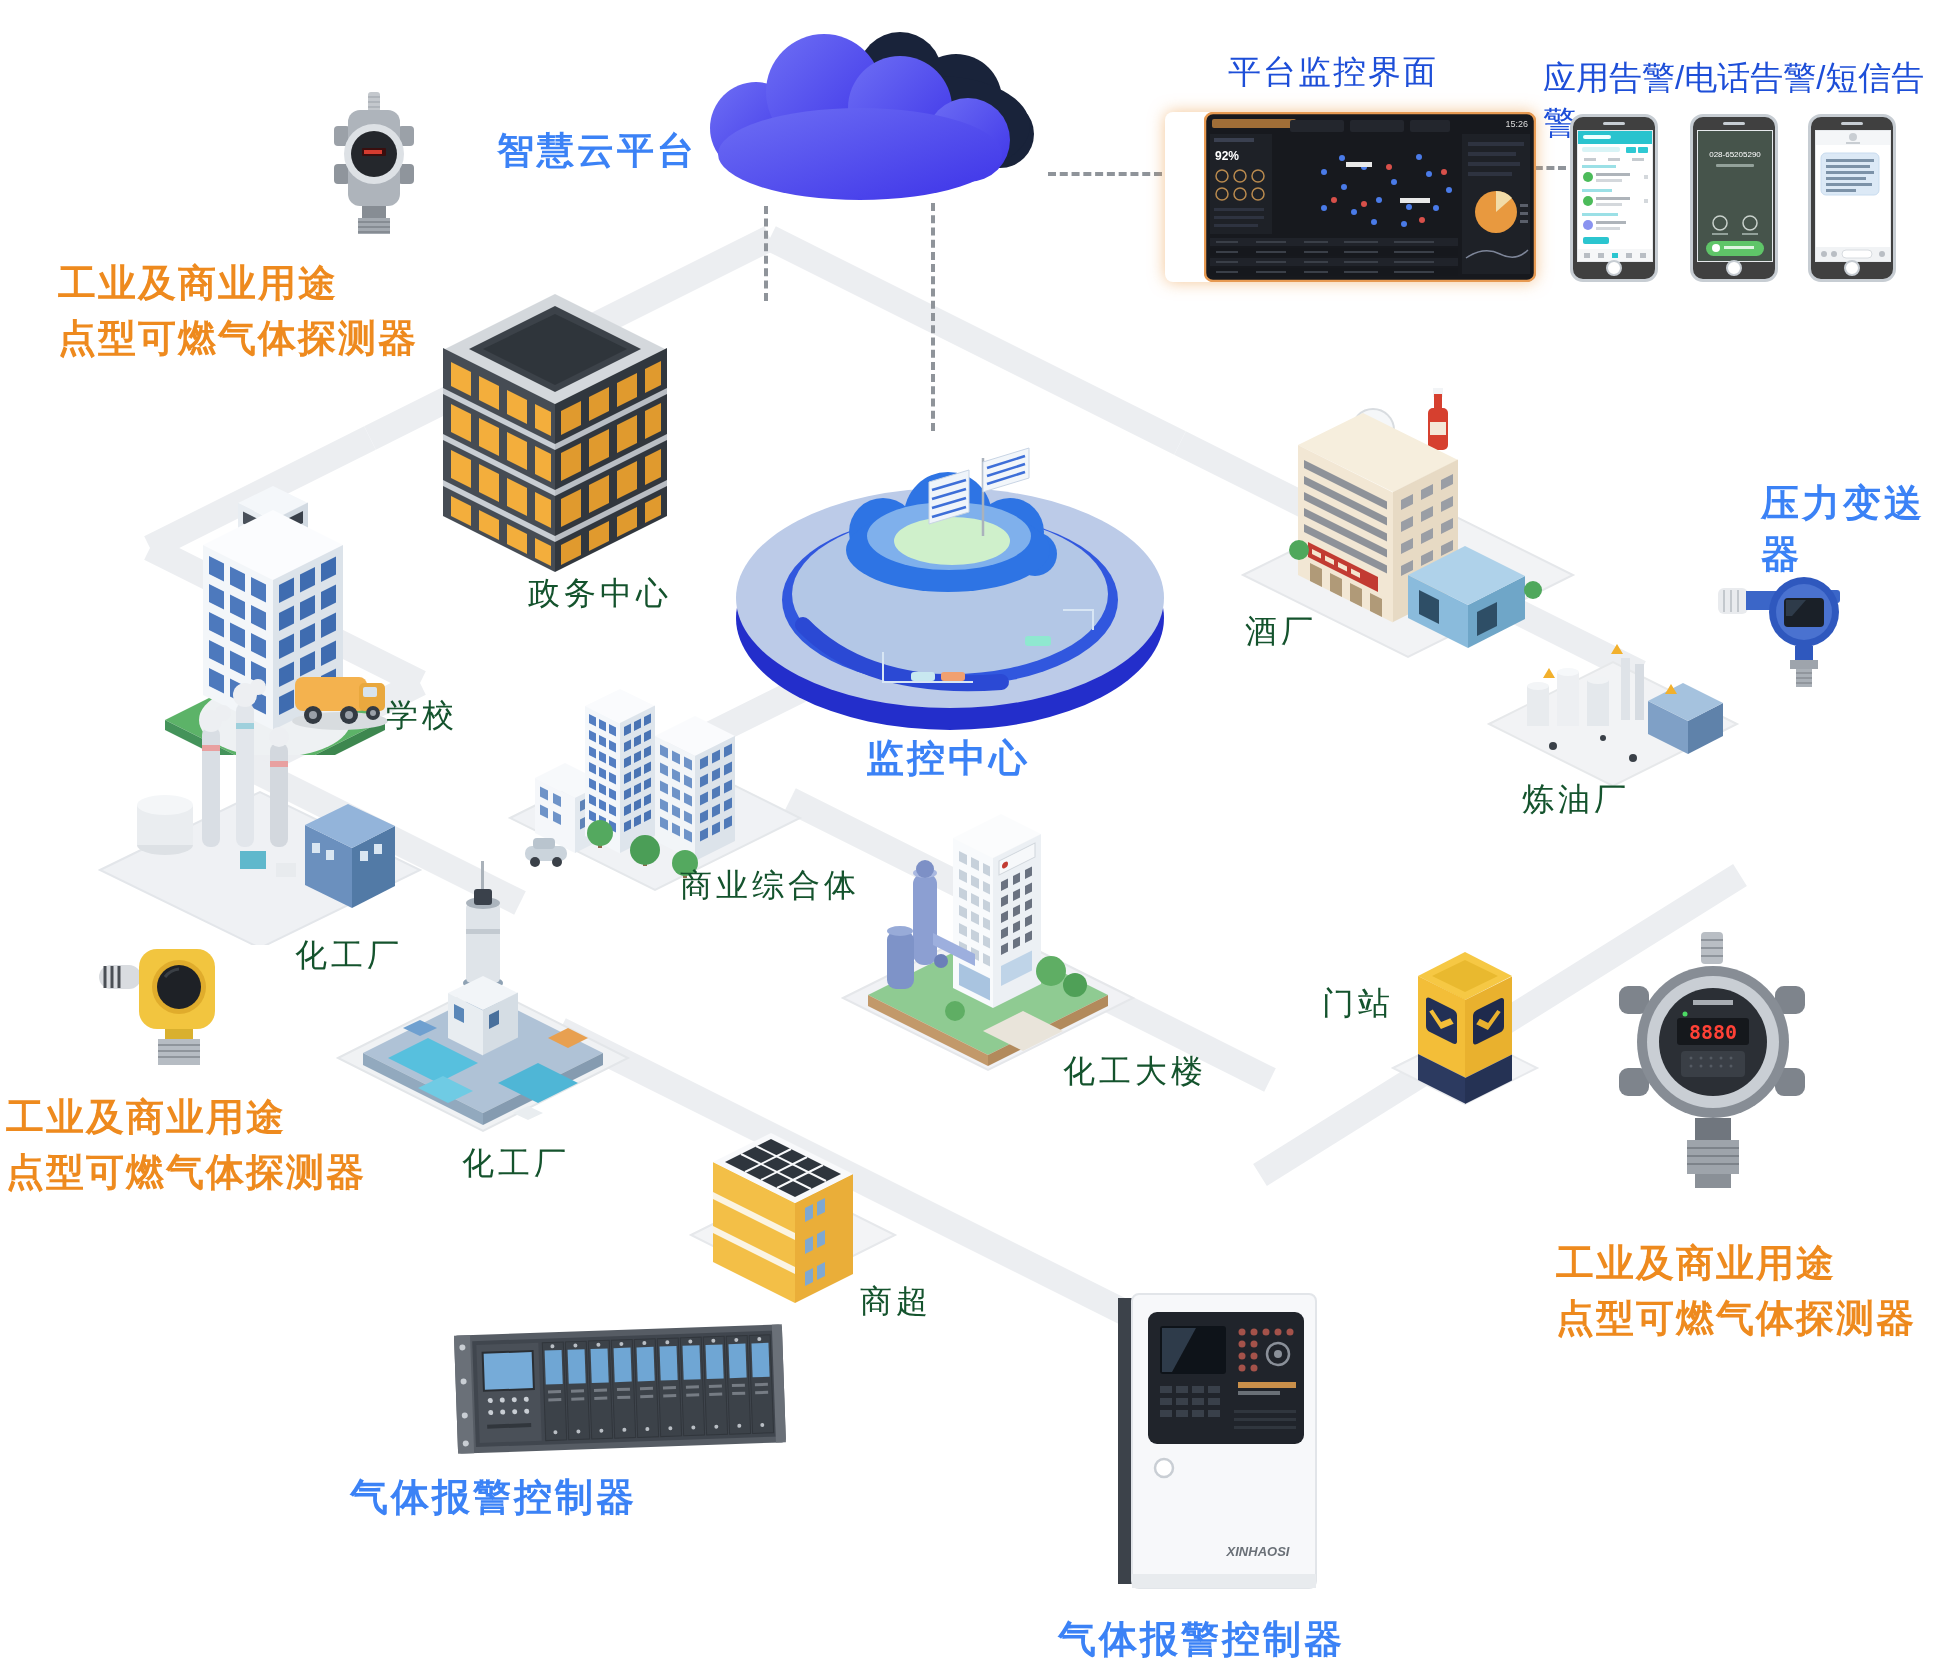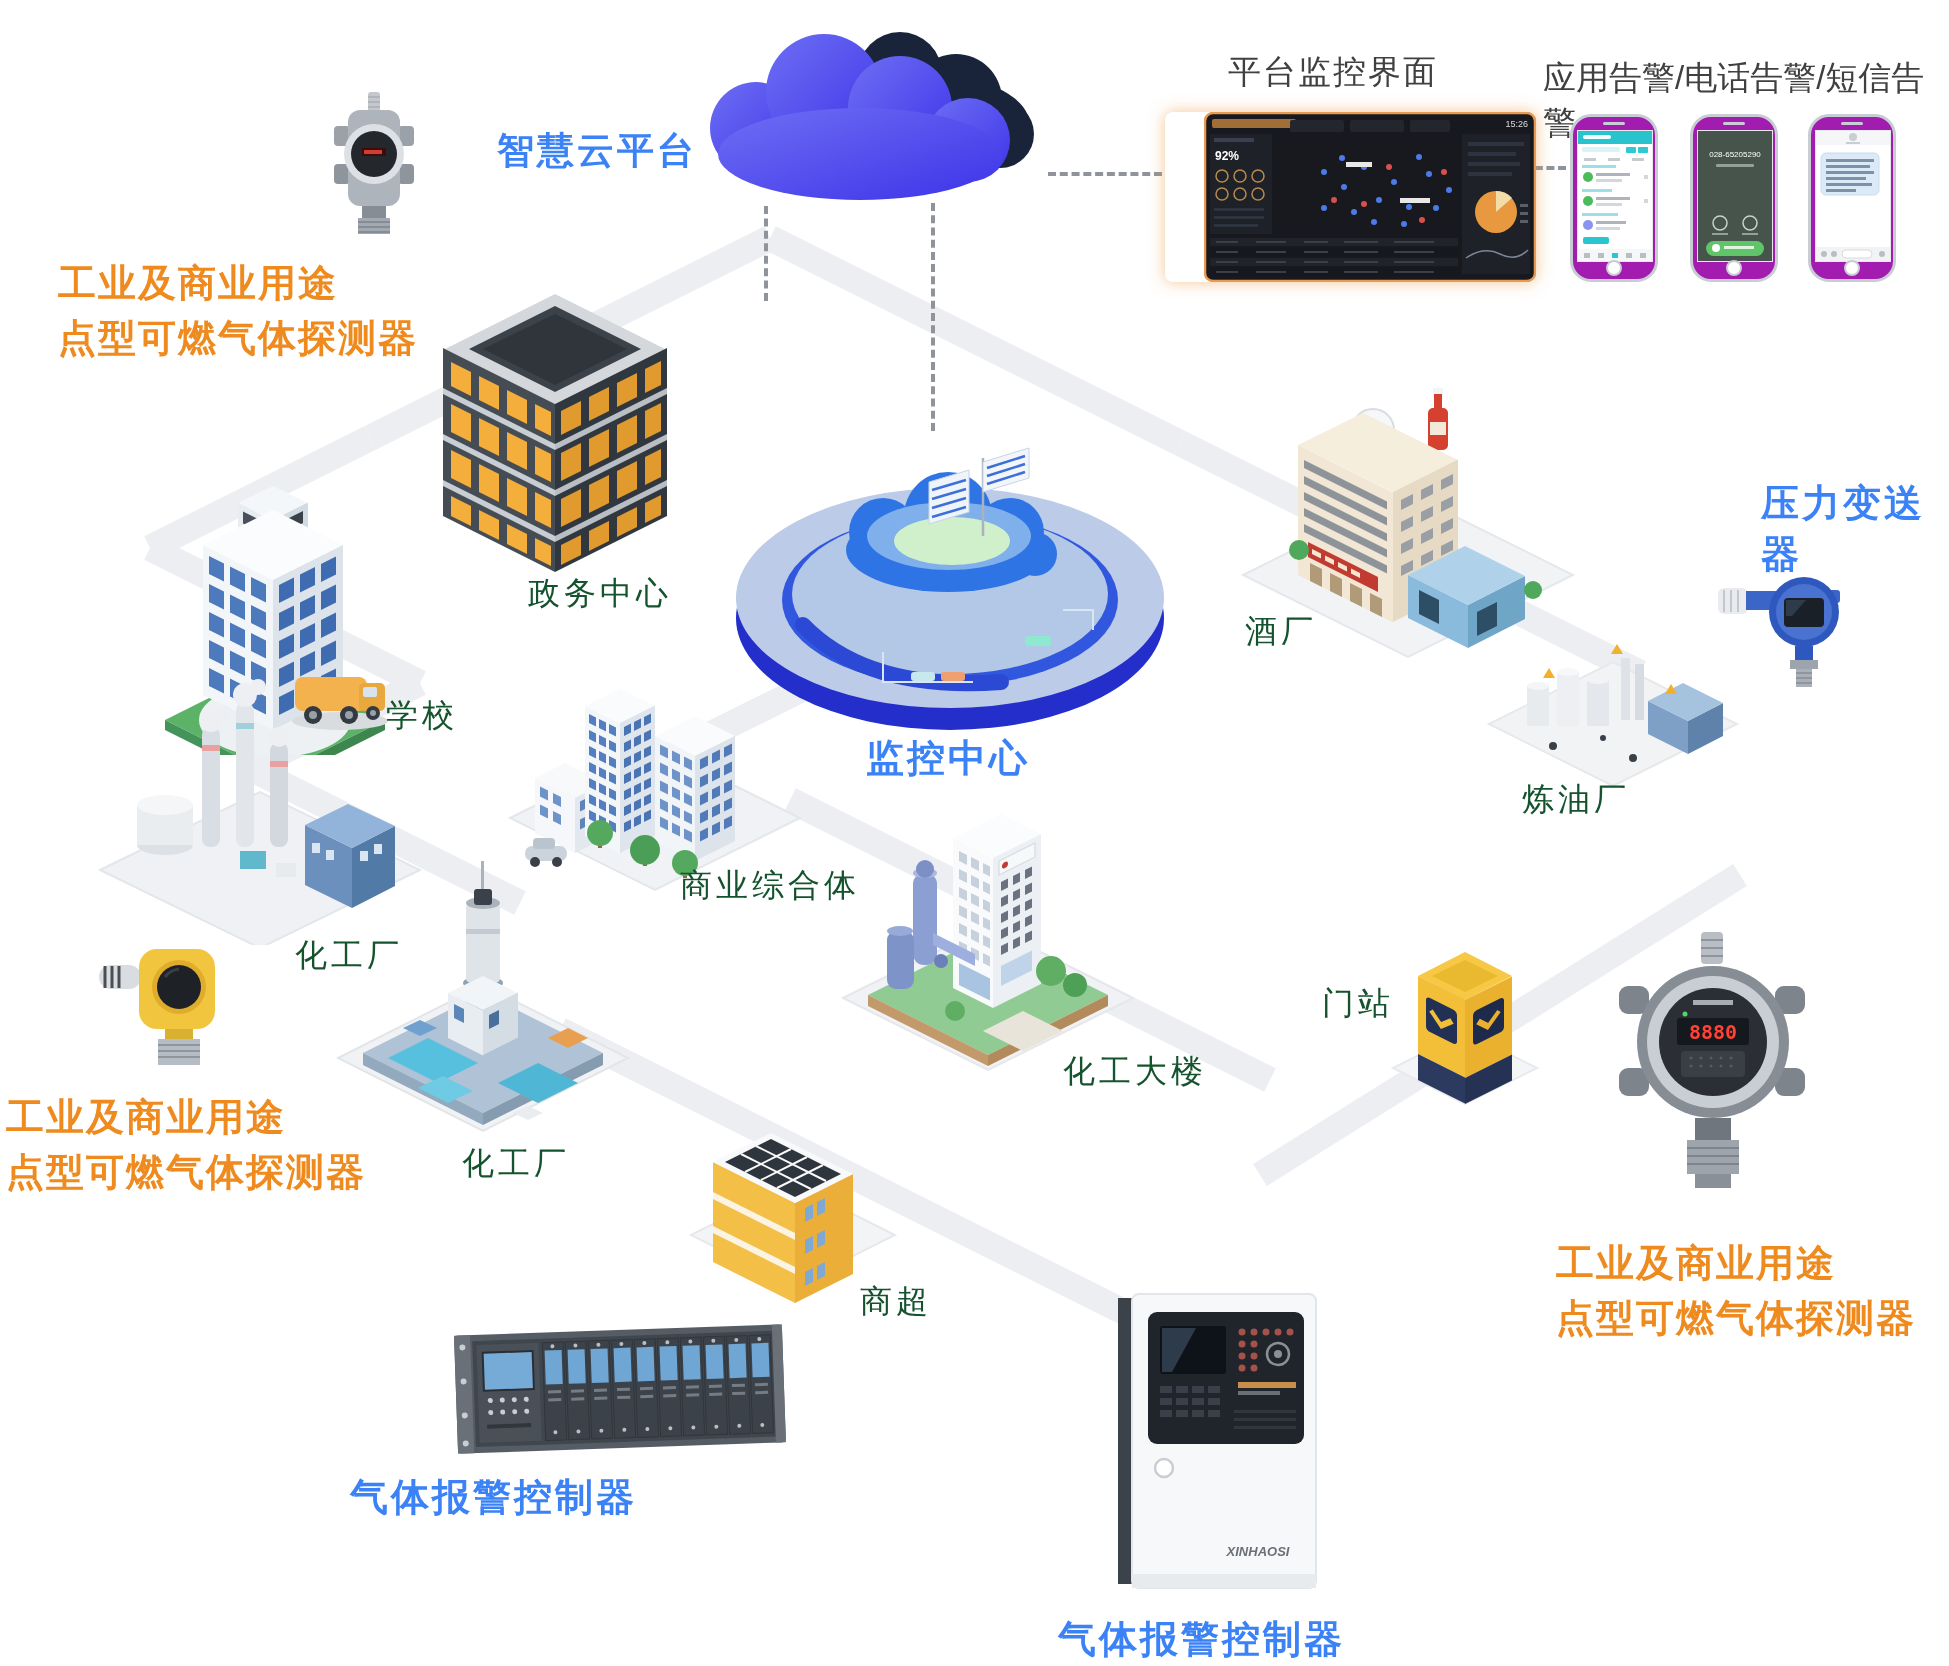--- a/index.html
+++ b/index.html
@@ -4,29 +4,29 @@
 <style>
   html,body{margin:0;padding:0;background:#fff;}
   #canvas{position:relative;width:1949px;height:1666px;background:#ffffff;overflow:hidden;
           font-family:"Liberation Sans","DejaVu Sans",sans-serif;}
   .abs{position:absolute;}
   svg{display:block;}
   
   .cap{position:absolute;color:#EE8A1E;font-weight:800;font-size:38px;line-height:1.45;letter-spacing:2px;}
   .lbl-orange{position:absolute;color:#3b82f6;font-weight:800;font-size:38px;letter-spacing:3px;}
   .lbl-site{position:absolute;color:#14532d;font-weight:400;font-size:32px;letter-spacing:4px;}
-  .lbl-head{position:absolute;color:#404040;font-weight:400;font-size:33px;letter-spacing:2px;}
+  .lbl-head{position:absolute;color:#1d4ed8;font-weight:400;font-size:33px;letter-spacing:2px;}
   
   .dash-h{position:absolute;height:0;border-top:4px dashed #8F949A;}
   .dash-v{position:absolute;width:0;border-left:4px dashed #8F949A;}
   
   .dashboard{position:absolute;left:1165px;top:112px;width:332px;height:170px;border-radius:8px;
              box-shadow:0 0 16px rgba(233,150,60,.55);padding-left:39px;}
   
-  .phone{position:absolute;width:88px;height:168px;background:#a21caf;border:3px solid #C7CDD3;border-radius:21px;box-sizing:border-box;}
+  .phone{position:absolute;width:88px;height:168px;background:#404040;border:3px solid #C7CDD3;border-radius:13px;box-sizing:border-box;}
   .phone .speaker{position:absolute;top:5px;left:50%;transform:translateX(-50%);width:22px;height:3px;background:#C7CDD3;border-radius:2px;}
   .phone .home{position:absolute;bottom:3px;left:50%;transform:translateX(-50%);width:12px;height:12px;border:2px solid #C7CDD3;border-radius:50%;background:#fff;}
   .phone .screen{position:absolute;top:13px;left:4px;width:74px;height:130px;overflow:hidden;border:1px solid #E6E9EC;}
 </style>
 </head>
 <body>
 
 <div id="canvas">
 
   <svg class="abs" style="left:0;top:0" width="1949" height="1666" viewBox="0 0 1949 1666">

